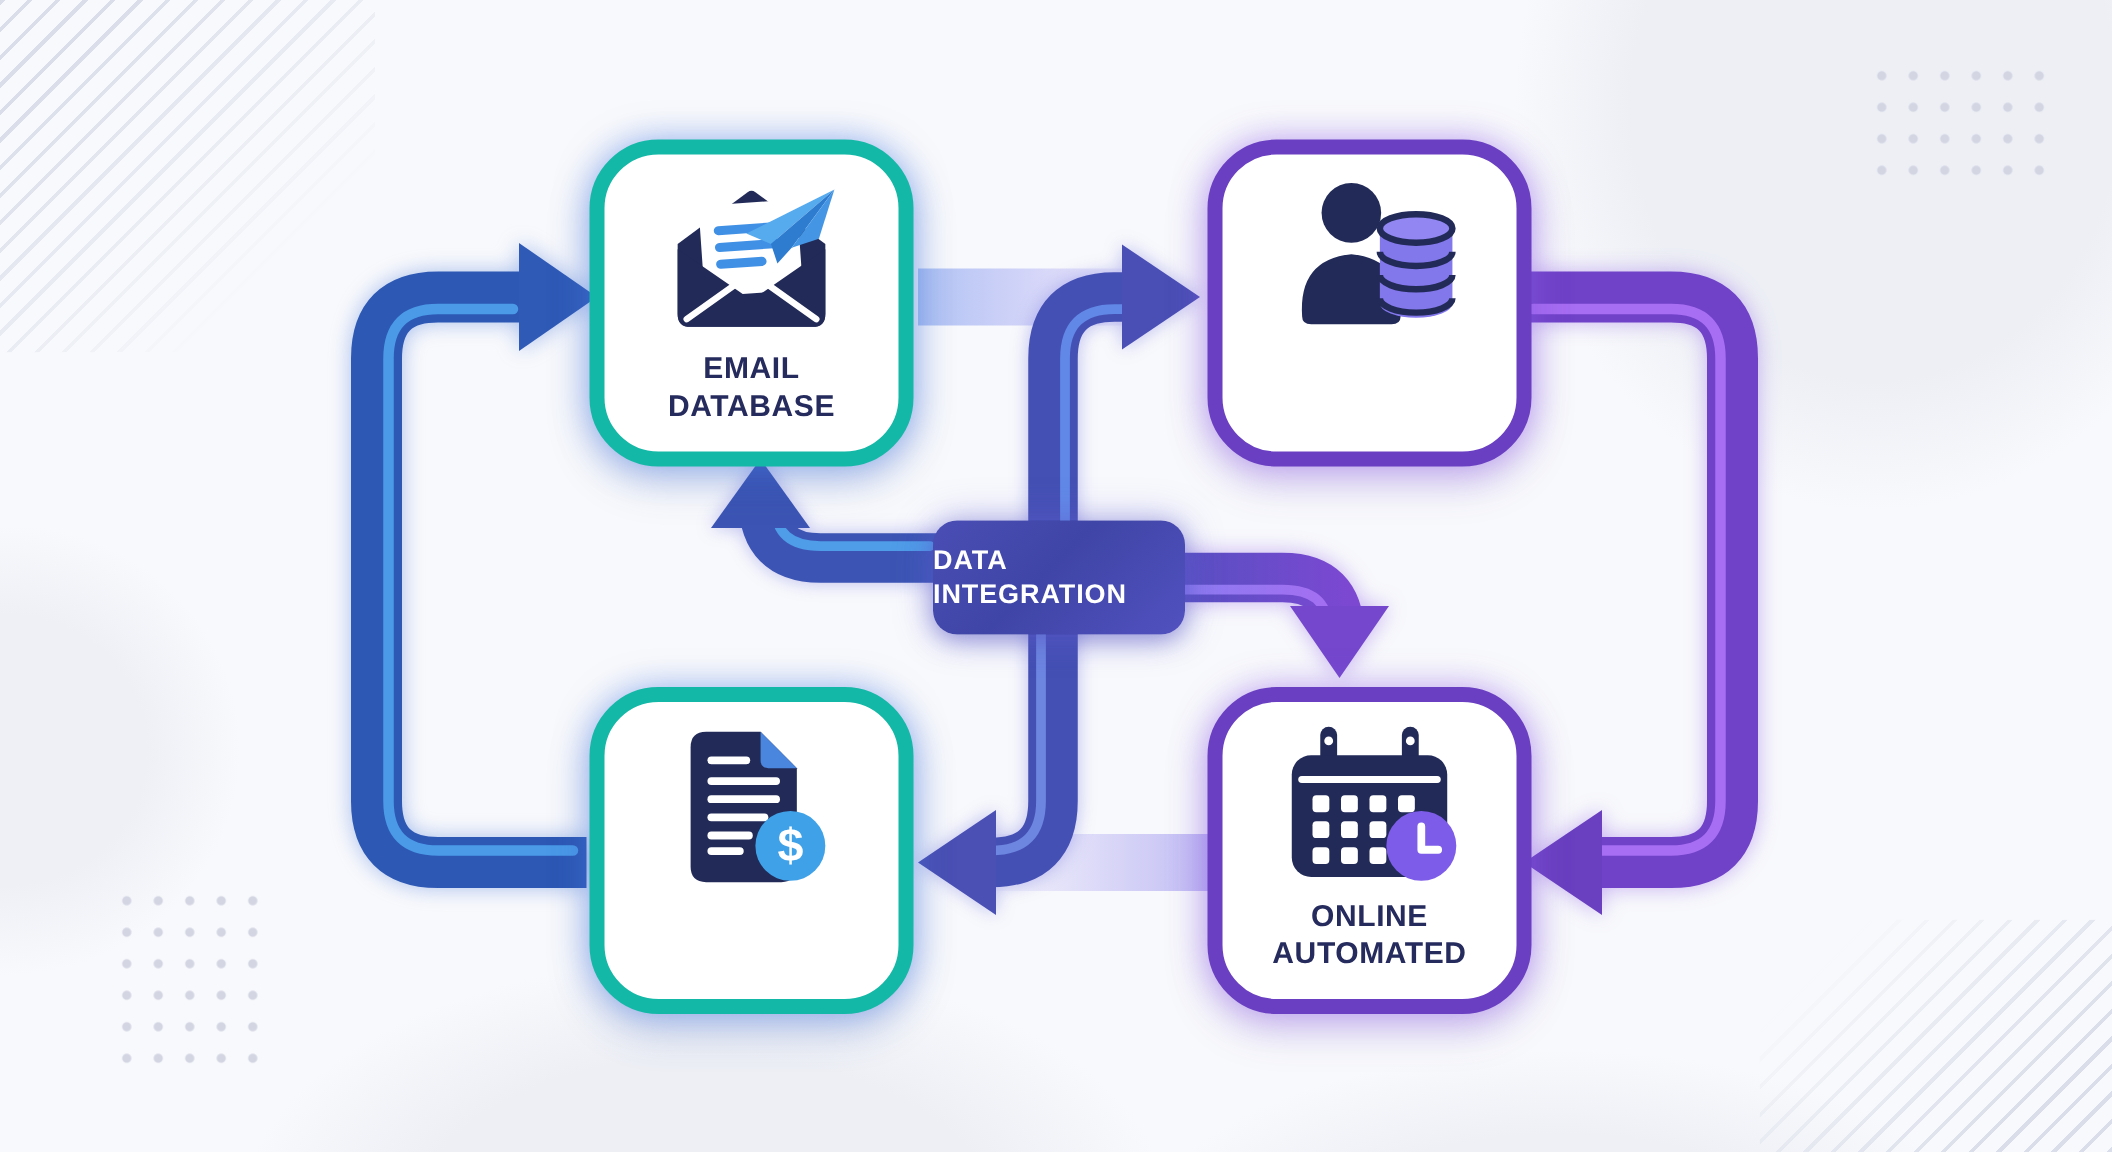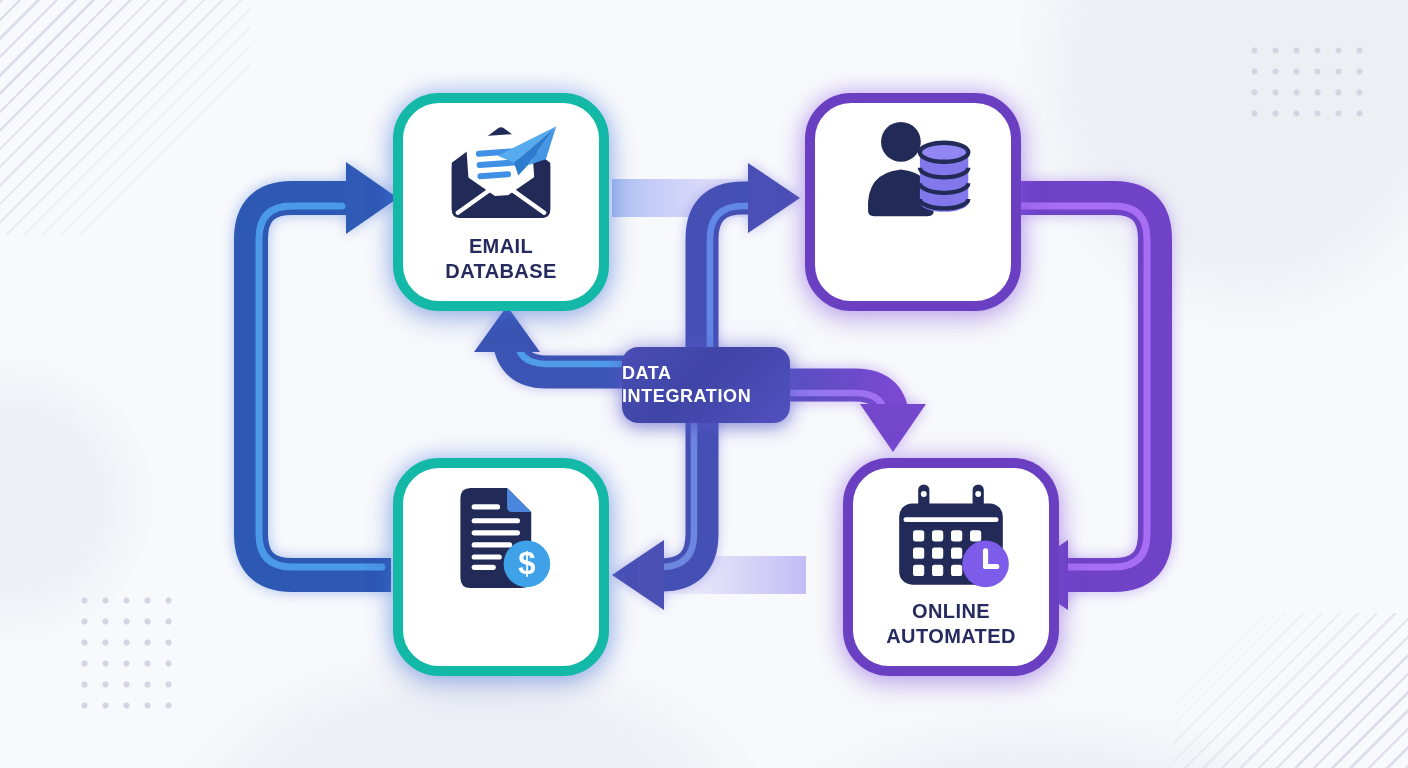--- a/index.html
+++ b/index.html
@@ -184,21 +184,21 @@
         <line x1="-31" y1="-6" x2="19" y2="-6"></line>
         <line x1="-31" y1="8" x2="10" y2="8"></line>
         <line x1="-31" y1="22" x2="-2" y2="22"></line>
         <line x1="-31" y1="34" x2="-9" y2="34"></line>
       </g>
       <circle cx="30" cy="30" r="27" fill="#3fa2e8"></circle>
       <text x="30" y="42" text-anchor="middle" font-size="36" font-weight="bold" fill="#ffffff">$</text>
     </svg>
   </div>
 
-  <div class="node node-purple" style="left:843px;top:458px">
+  <div class="node node-purple" style="left:805px;top:458px">
     <svg class="icon-svg" viewBox="-78 -66 156 132">
       <rect x="-38" y="-62" width="13" height="30" rx="6.5" fill="#222a58"></rect>
       <rect x="25" y="-62" width="13" height="30" rx="6.5" fill="#222a58"></rect>
       <circle cx="-31.5" cy="-51" r="3.4" fill="#ffffff"></circle>
       <circle cx="31.5" cy="-51" r="3.4" fill="#ffffff"></circle>
       <rect x="-60" y="-40" width="120" height="94" rx="15" fill="#222a58"></rect>
       <rect x="-55" y="-24" width="110" height="5.5" rx="2.7" fill="#ffffff"></rect>
       <g fill="#ffffff">
         <rect x="-44" y="-9" width="13" height="13" rx="3"></rect>
           <rect x="-22" y="-9" width="13" height="13" rx="3"></rect>

